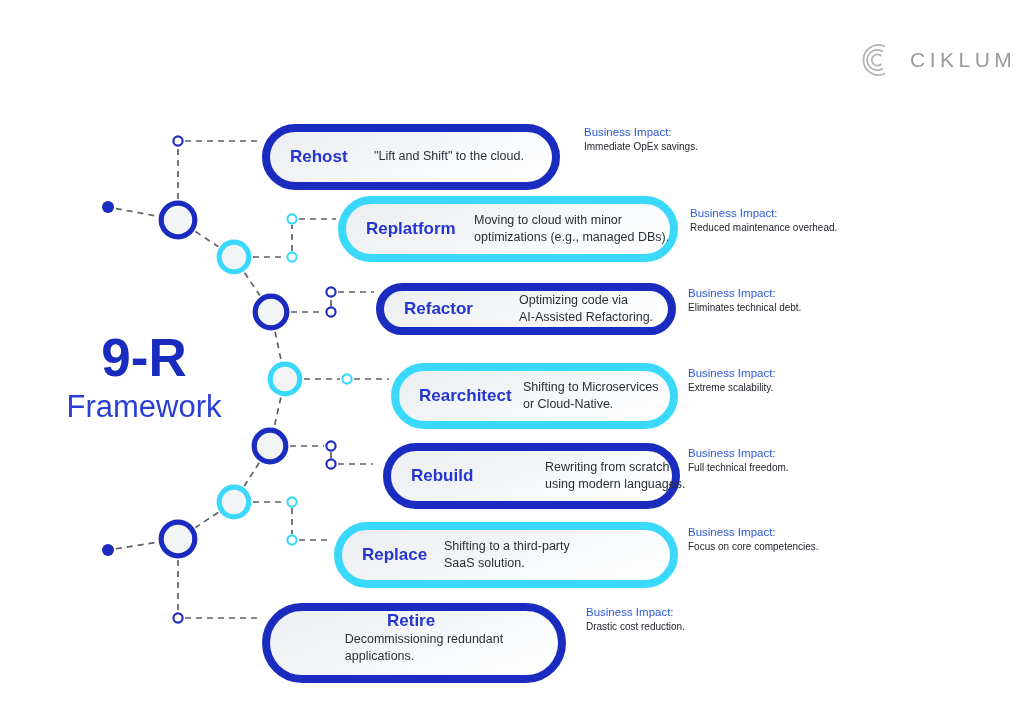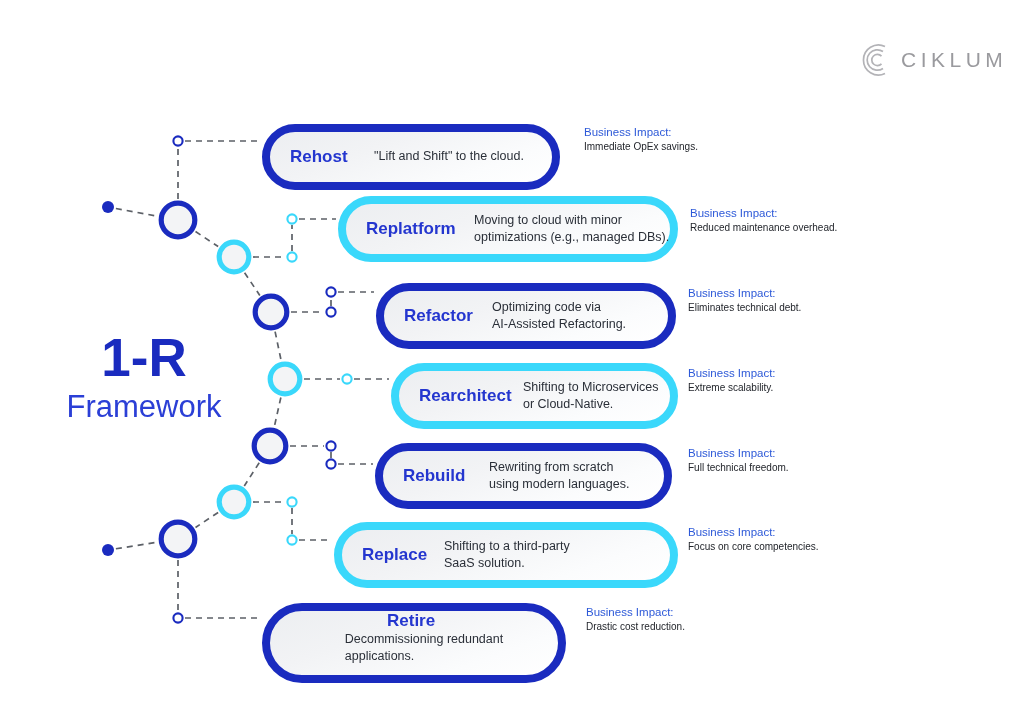--- a/index.html
+++ b/index.html
@@ -16,21 +16,21 @@
   #canvas {
     position: absolute;
     left: 0; top: 0;
     width: 1024px; height: 727px;
   }
 
   
   .logo {
     position: absolute;
     left: 855px; top: 40px;
-    display: flex; align-items: center; gap: 6px;
+    display: flex; align-items: center; gap: 15px;
   }
   .logo-mark { width: 40px; height: 40px; display:block; }
   .logo-text {
     font-size: 21px;
     letter-spacing: 4.5px;
     color: #9a9a9e;
     font-weight: 400;
   }
 
   
@@ -112,21 +112,21 @@
   <div class="logo">
     <svg class="logo-mark" viewBox="0 0 40 40">
       <path d="M30 6.5 A15 15 0 1 0 30 33.5" fill="none" stroke="#b3b3b7" stroke-width="1.7"></path>
       <path d="M28 11.5 A10.2 10.2 0 1 0 28 28.5" fill="none" stroke="#b3b3b7" stroke-width="1.7"></path>
       <path d="M26.5 16.2 A5.6 5.6 0 1 0 26.5 23.8" fill="none" stroke="#b3b3b7" stroke-width="1.7"></path>
     </svg>
     <span class="logo-text">CIKLUM</span>
   </div>
 
   <div class="title-block">
-    <div class="title-main">1-R</div>
+    <div class="title-main">9-R</div>
     <div class="title-sub">Framework</div>
   </div>
 
   <svg id="wires">
     <g id="wire-layer" fill="none" stroke="#5c6067" stroke-width="1.7" stroke-dasharray="6 5">
         <path d="M195.52104173388733 231.57640257417557 L218.14762890743526 246.52611195669832"></path>
         <path d="M244.60535715401102 272.7647200938002 L259.8364661536726 295.4055577959998"></path>
         <path d="M275.09075277559987 331.57717399751357 L281.1137848631801 360.4016847023621"></path>
         <path d="M280.84902544783625 397.5410196663314 L274.3694468970145 426.4831371933353"></path>
         <path d="M259.18484817373 462.8235695075311 L244.27439423495647 486.0176089678455"></path>
@@ -208,39 +208,39 @@
       </div>
       <div class="pill cyan" style="left: 338px; top: 180px; width: 340px; height: 66px; padding-left: 20px;">
         <div class="pill-name" style="width: 108px;">Replatform</div>
         <div class="pill-desc">Moving to cloud with minor
 optimizations (e.g., managed DBs).</div>
       </div>
       <div class="impact" style="left: 690px; top: 205px;">
         <span class="impact-label">Business Impact:</span>
         <span class="impact-value">Reduced maintenance overhead.</span>
       </div>
-      <div class="pill dark" style="left: 376px; top: 267px; width: 300px; height: 66px; padding-left: 20px;">
+      <div class="pill dark" style="left: 376px; top: 267px; width: 300px; height: 52px; padding-left: 20px; gap: 27px;">
         <div class="pill-name" style="width: 88px;">Refactor</div>
         <div class="pill-desc">Optimizing code via
 AI-Assisted Refactoring.</div>
       </div>
       <div class="impact" style="left: 688px; top: 285px;">
         <span class="impact-label">Business Impact:</span>
         <span class="impact-value">Eliminates technical debt.</span>
       </div>
       <div class="pill cyan" style="left: 391px; top: 347px; width: 287px; height: 66px; padding-left: 20px;">
         <div class="pill-name" style="width: 104px;">Rearchitect</div>
         <div class="pill-desc">Shifting to Microservices
 or Cloud-Native.</div>
       </div>
       <div class="impact" style="left: 688px; top: 365px;">
         <span class="impact-label">Business Impact:</span>
         <span class="impact-value">Extreme scalability.</span>
       </div>
-      <div class="pill dark" style="left: 375px; top: 427px; width: 297px; height: 66px; padding-left: 20px;">
+      <div class="pill dark" style="left: 383px; top: 427px; width: 297px; height: 66px; padding-left: 20px; gap: 48px;">
         <div class="pill-name" style="width: 86px;">Rebuild</div>
         <div class="pill-desc">Rewriting from scratch
 using modern languages.</div>
       </div>
       <div class="impact" style="left: 688px; top: 445px;">
         <span class="impact-label">Business Impact:</span>
         <span class="impact-value">Full technical freedom.</span>
       </div>
       <div class="pill cyan" style="left: 334px; top: 506px; width: 344px; height: 66px; padding-left: 20px;">
         <div class="pill-name" style="width: 82px;">Replace</div>

